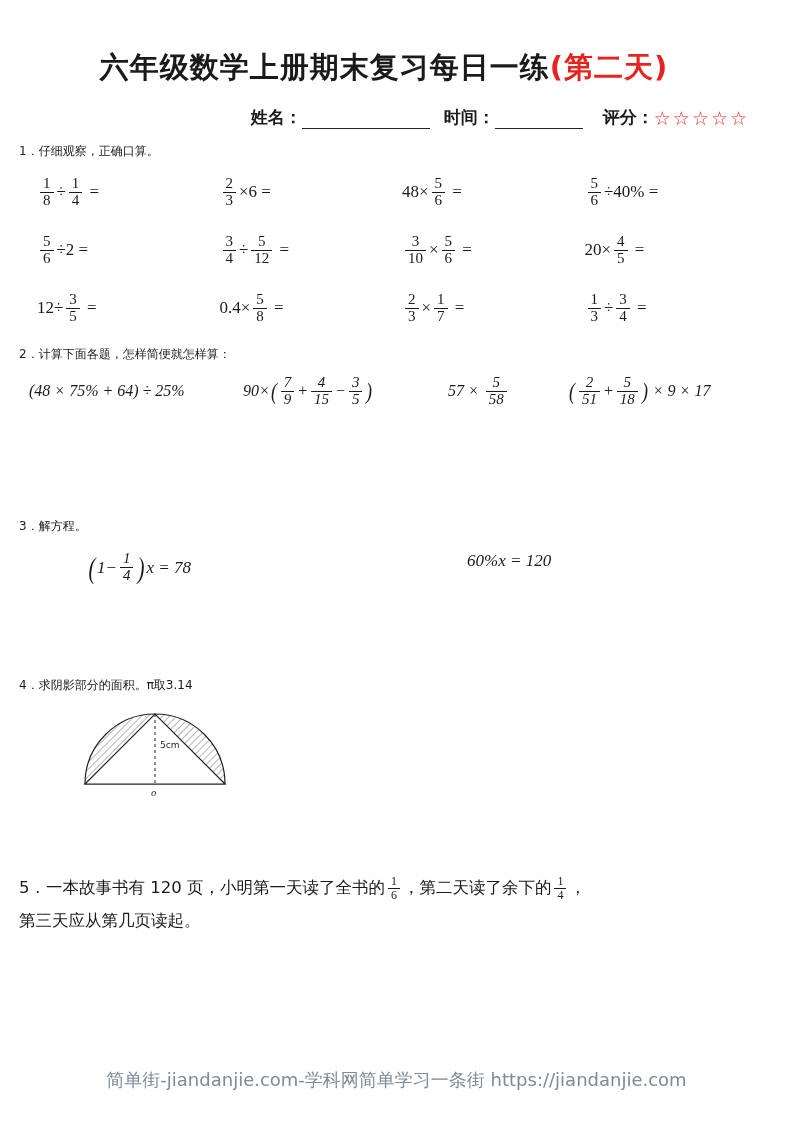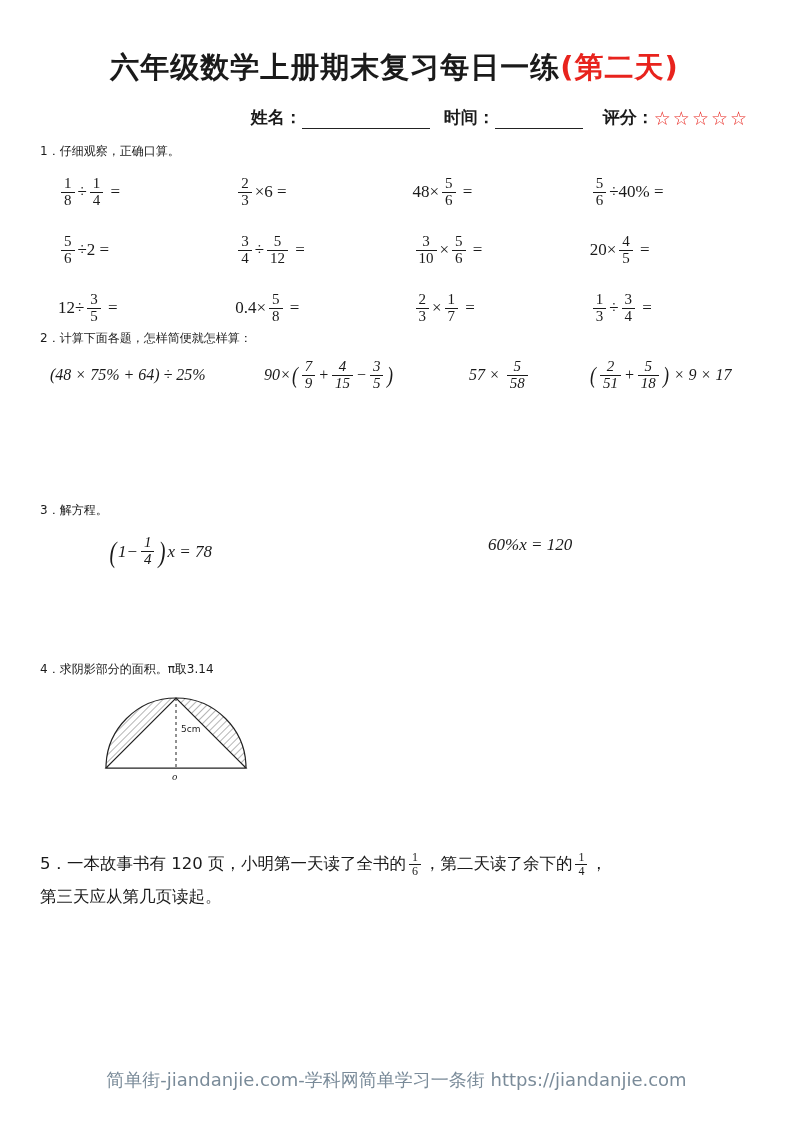--- a/index.html
+++ b/index.html
@@ -8,21 +8,21 @@
     background:#ffffff;
     font-family:"Liberation Serif", serif;
     color:#1a1a1a;
     position:relative;
     overflow:hidden;
   }
   .page{
     position:relative;
     width:793px;height:1122px;
     box-sizing:border-box;
-    padding:34px 44px 0 40px;
+    padding:34px 44px 0 19px;
   }
   
   .title{
     text-align:center;
     font-family:"DejaVu Sans", sans-serif;
     font-weight:bold;
     font-size:29px;
     letter-spacing:1px;
     margin:14px 0 0 0;
     white-space:nowrap;
@@ -100,21 +100,21 @@
   .spacer-sm{height:96px;}
   .spacer-md{height:78px;}
   .spacer-lg{height:60px;}
   
   .figwrap{margin-top:10px;margin-left:56px;position:relative;width:180px;height:95px;}
   
   .p5{
     font-family:"DejaVu Sans", sans-serif;
     font-size:16.5px;
     line-height:2.0;
-    margin-top:4px;
+    margin-top:12px;
   }
   .p5 .f{font-family:"Liberation Serif", serif;}
   
   .footer{
     position:absolute;
     left:0;right:0;
     bottom:30px;
     text-align:center;
     font-family:"DejaVu Sans", sans-serif;
     font-size:18px;
@@ -236,21 +236,21 @@
       <span class="expr"><span class="frac">
             <span class="n">1</span>
             <span class="d">3</span>
           </span>÷<span class="frac">
             <span class="n">3</span>
             <span class="d">4</span>
           </span>&nbsp;=</span>
     </div>
   </div>
 
-  <div class="q" style="margin-top:0;">2．计算下面各题，怎样简便就怎样算：</div>
+  <div class="q" style="margin-top:16px;">2．计算下面各题，怎样简便就怎样算：</div>
 
   <div class="row2">
     <div class="c" style="width:214px;padding-left:10px;">
       <span class="expr">(48&nbsp;×&nbsp;75%&nbsp;+&nbsp;64)&nbsp;÷&nbsp;25%</span>
     </div>
     <div class="c" style="width:205px;">
       <span class="expr">90×<span class="paren">(</span><span class="frac">
             <span class="n">7</span>
             <span class="d">9</span>
           </span>+<span class="frac">

